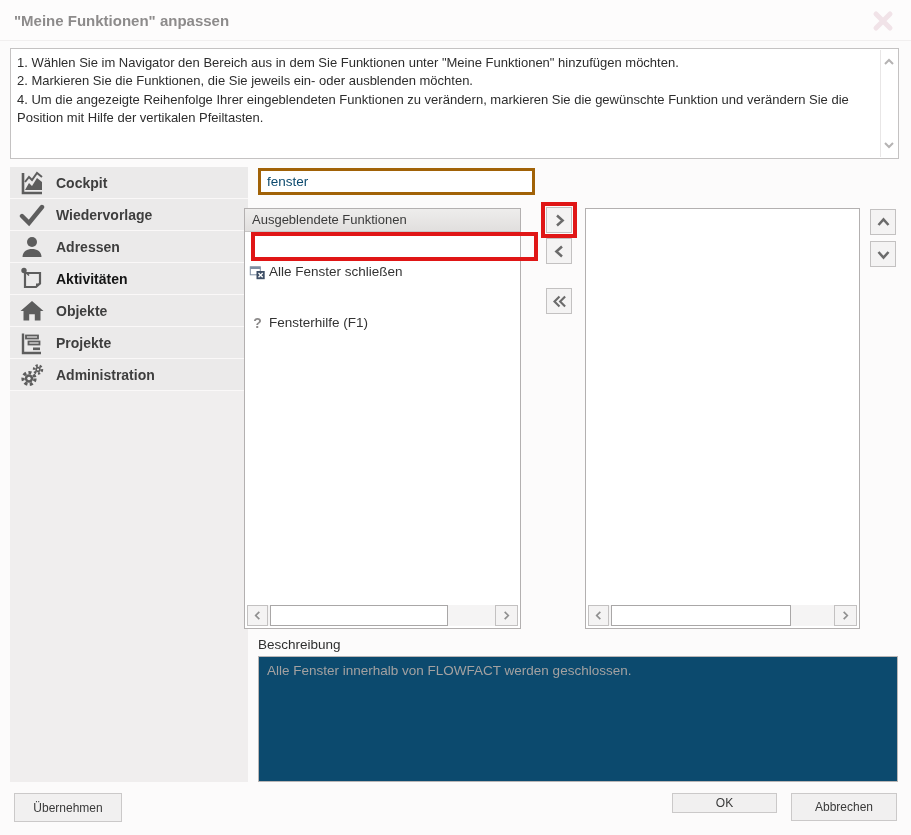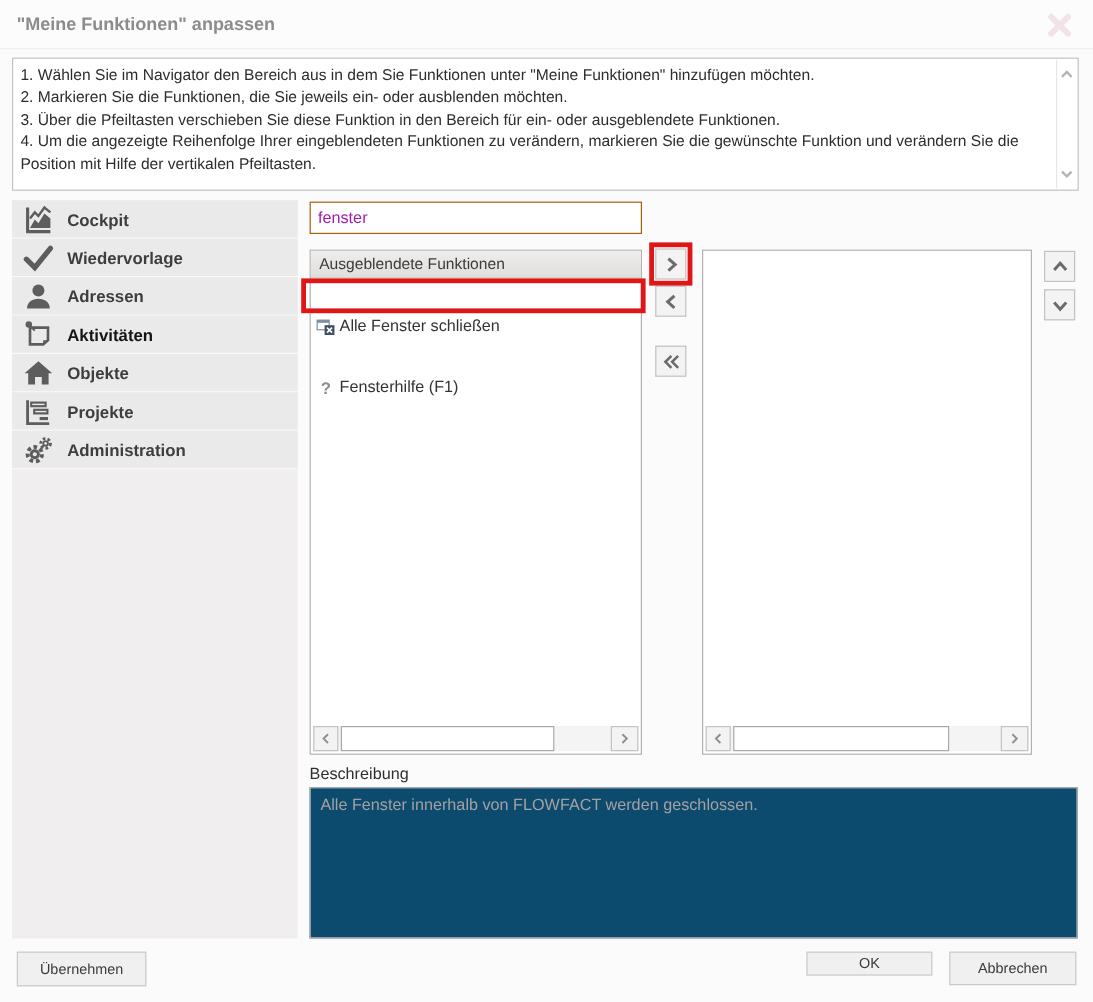--- a/index.html
+++ b/index.html
@@ -27,25 +27,25 @@
   .vscroll .up { top: 6px; } .vscroll .dn { bottom: 6px; }
   
   .sidebar { position: absolute; left: 10px; top: 167px; width: 238px; height: 615px; background: #f0eeee; }
   .side-item { display: flex; align-items: center; height: 32px; background: #ebeaea;
     border-bottom: 1px solid #faf8f8; cursor: pointer; }
   .side-item .ic { width: 26px; height: 26px; margin: 0 11px 0 9px; flex: 0 0 26px; }
   .side-item .lbl { font-size: 14px; font-weight: bold; color: #3e3e3e; }
   .side-item.selected .lbl { color: #141414; }
   
   .search { position: absolute; left: 258px; top: 168px; width: 277px; height: 27px;
-    border: 1px solid #a16207; background: #fff; padding: 0 6px; font-size: 13.5px;
-    color: #a21caf; font-family: "Liberation Sans", sans-serif; outline: none; }
+    border: 3px solid #a16207; background: #fff; padding: 0 6px; font-size: 13.5px;
+    color: #0c4a6e; font-family: "Liberation Sans", sans-serif; outline: none; }
   
   .panel { position: absolute; top: 208px; height: 421px; background: #fff; border: 1px solid #b3b0b0; }
-  .panel.left { left: 258px; width: 277px; }
+  .panel.left { left: 244px; width: 277px; }
   .panel.right { left: 585px; width: 275px; }
   .panel-header { height: 23px; line-height: 22px; padding-left: 7px;
     background: linear-gradient(#eeedec, #e1dfde); border-bottom: 1px solid #c8c6c5; color: #3b3b3b; }
   .fn-item { display: flex; align-items: center; height: 23px; padding-left: 2px;
     font-size: 13.5px; color: #333; cursor: pointer; margin-top: 28px; }
   .fn-item .fic { width: 17px; height: 16px; margin: 0 3px 0 2px; flex: 0 0 17px; text-align: center; }
   .q-glyph { font-size: 14px; font-weight: bold; color: #8d8b8b; line-height: 16px; }
   
   .hscroll { position: absolute; left: 2px; right: 2px; bottom: 2px; height: 21px; background: #f5f4f4; }
   .hs-btn { position: absolute; top: 0; width: 21px; height: 21px; background: #f4f3f3;
@@ -87,21 +87,20 @@
   <div class="titlebar">
     <span class="title">"Meine Funktionen" anpassen</span>
     <svg class="close" viewBox="0 0 24 24">
       <path d="M5 5l14 14M19 5L5 19" stroke="#f1e3e8" stroke-width="5" stroke-linecap="round" fill="none"></path>
     </svg>
   </div>
 
   <div class="instructions">
     <div>1. Wählen Sie im Navigator den Bereich aus in dem Sie Funktionen unter "Meine Funktionen" hinzufügen möchten.</div>
     <div>2. Markieren Sie die Funktionen, die Sie jeweils ein- oder ausblenden möchten.</div>
-    <div>3. Über die Pfeiltasten verschieben Sie diese Funktion in den Bereich für ein- oder ausgeblendete Funktionen.</div>
     <div>4. Um die angezeigte Reihenfolge Ihrer eingeblendeten Funktionen zu verändern, markieren Sie die gewünschte Funktion und verändern Sie die Position mit Hilfe der vertikalen Pfeiltasten.</div>
     <div class="vscroll">
       <svg class="up" viewBox="0 0 12 12">
           <path d="M2 8l4-4 4 4" stroke="#b5b3b3" stroke-width="2" fill="none"></path>
         </svg>
       <svg class="dn" viewBox="0 0 12 12">
           <path d="M2 4l4 4 4-4" stroke="#b5b3b3" stroke-width="2" fill="none"></path>
         </svg>
     </div>
   </div>

